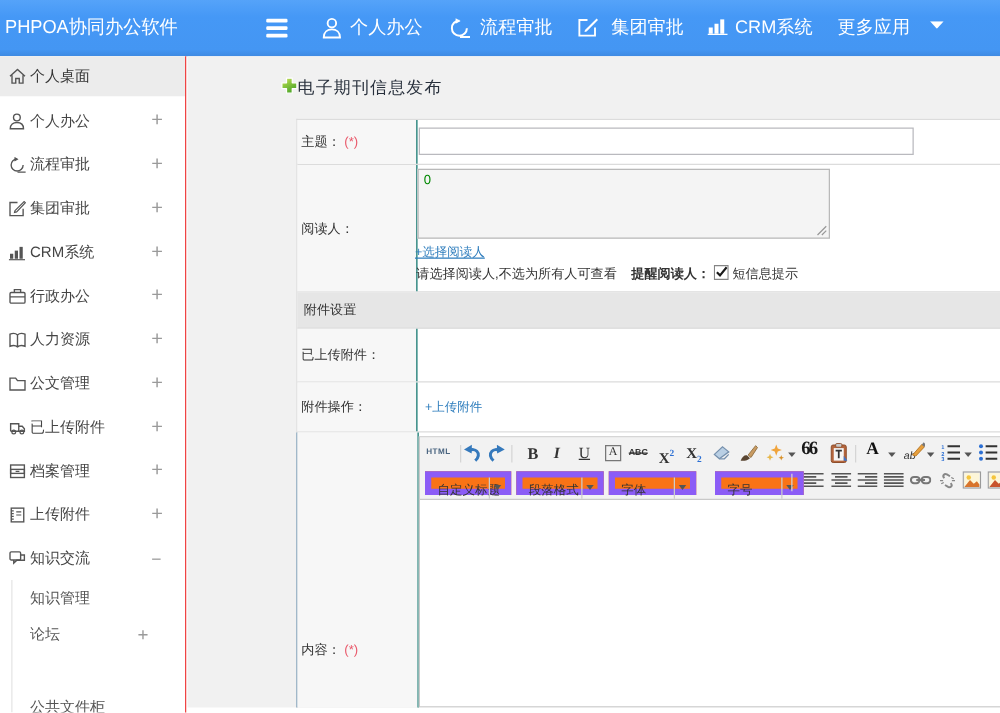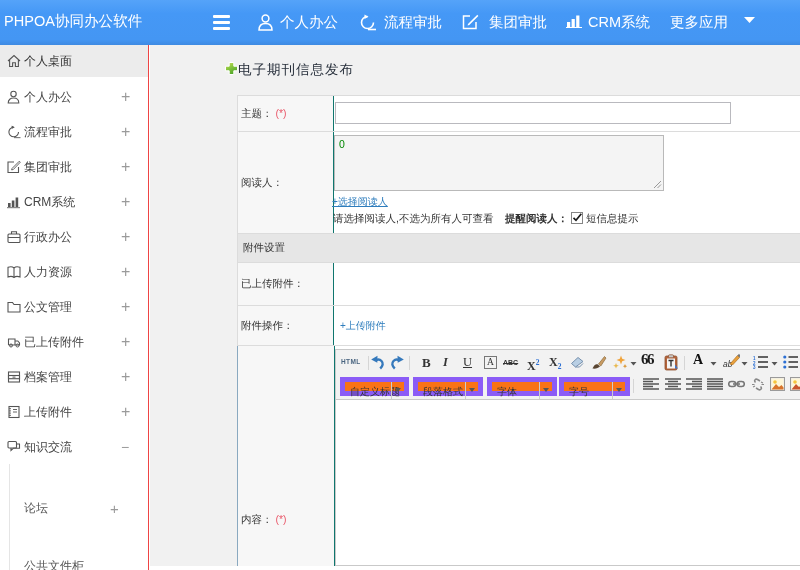--- a/index.html
+++ b/index.html
@@ -189,20 +189,23 @@
  </div>
  <div class="sit" style="top:384px">
   <svg width="14" height="13" viewBox="0 0 14 13">
    <rect x="1" y="1" width="8.5" height="6.5" rx="1" fill="none" stroke="#555" stroke-width="1.1"></rect>
    <path d="M4 7.5 L4 10 L6.5 7.7 L12.5 7.7 L12.5 3.5 L9.5 3.5" fill="none" stroke="#555" stroke-width="1.1"></path>
   </svg>
   <span class="tx">知识交流</span>
       <span class="pl" style="font-size:14px">−</span>
  </div>
  <div style="position:absolute;left:9px;top:419px;width:1px;height:106px;background:#e5e5e5"></div>
+ <div class="sub" style="top:419px">
+      <span class="tx">知识管理</span>
+    </div>
  <div class="sub" style="top:448px">
       <span class="tx">论坛</span>
       <span class="pl">+</span>
     </div>
  <div class="sub" style="top:506px">
       <span class="tx">公共文件柜</span>
     </div>
 </div>
 
 <div id="content">
@@ -355,21 +358,21 @@
           <i></i>
         </div>
    <div class="dd" style="left:77px;width:70px">
           <span>段落格式</span>
           <i></i>
         </div>
    <div class="dd" style="left:151px;width:70px">
           <span>字体</span>
           <i></i>
         </div>
-   <div class="dd" style="left:223px;width:71px">
+   <div class="dd" style="left:236px;width:71px">
           <span>字号</span>
           <i></i>
         </div>
    <div class="sep" style="left:297px;top:29px"></div>
    <svg class="ic2" style="left:307px" width="16" height="12" viewBox="0 0 16 12">
     <path d="M0 1 L16 1 M0 3.5 L10 3.5 M0 6 L16 6 M0 8.5 L10 8.5 M0 11 L16 11" stroke="#555" stroke-width="1.3"></path>
    </svg>
    <svg class="ic2" style="left:329px" width="16" height="12" viewBox="0 0 16 12">
     <path d="M0 1 L16 1 M3 3.5 L13 3.5 M0 6 L16 6 M3 8.5 L13 8.5 M0 11 L16 11" stroke="#555" stroke-width="1.3"></path>
    </svg>

